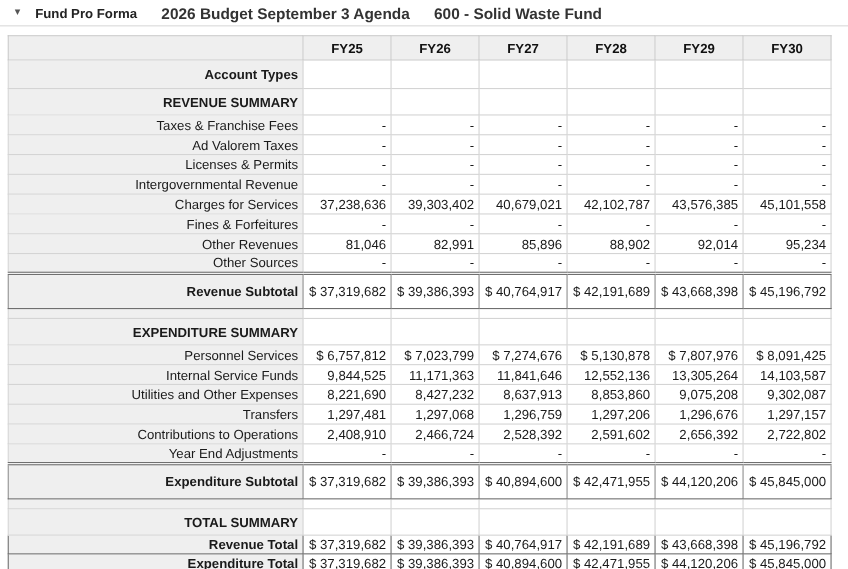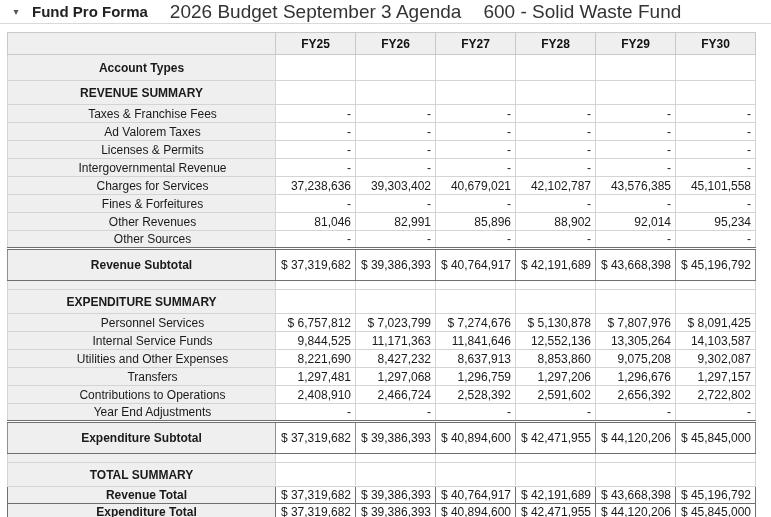--- a/index.html
+++ b/index.html
@@ -8,38 +8,38 @@
 
   
   .title-bar {
     display:flex; align-items:center; height:24px; padding-left:8px;
     border-bottom:1px solid #d9d9d9; background:#ffffff;
   }
   .collapse-icon {
     width:16px; color:#555; font-size:10px; cursor:pointer; line-height:1;
     margin-right:8px; text-align:center;
   }
-  .title-text { font-weight:bold; font-size:15px; color:#222; margin-right:22px; }
-  .subtitle { font-size:19px; color:#333; margin-right:22px; }
+  .title-text { font-weight:bold; font-size:12px; color:#222; margin-right:22px; }
+  .subtitle { font-size:14px; color:#333; margin-right:22px;font-weight:bold; }
 
   
   .sheet-wrap { padding:8px 0 0 7px; }
   table { border-collapse:collapse; table-layout:fixed; width:748px; }
   col.c-label { width:268px; }
   col.c-fy { width:80px; }
 
   th, td {
     border:1px solid #d4d4d4; padding:0 4px; overflow:hidden;
     white-space:nowrap; font-weight:normal;
   }
   th.col-h, th.corner {
     background:#efefef; height:22px; font-weight:bold; text-align:center;
     color:#111; border-color:#c9c9c9;
   }
-  td.label-cell { background:#efefef; text-align:center; }
+  td.label-cell { background:#efefef; text-align:right; }
   td.value-cell { background:#ffffff; text-align:right; }
 
   tr.row-account td   { height:26px; }
   tr.row-section td   { height:24px;margin-top:40px; }
   tr.row-detail td    { height:18px; }
   tr.row-subtotal td  { height:32px; }
   tr.row-spacer td    { height:9px; line-height:0; }
   tr.row-total td     { height:17px; }
   tr.row-grand td     { height:20px; }
 

